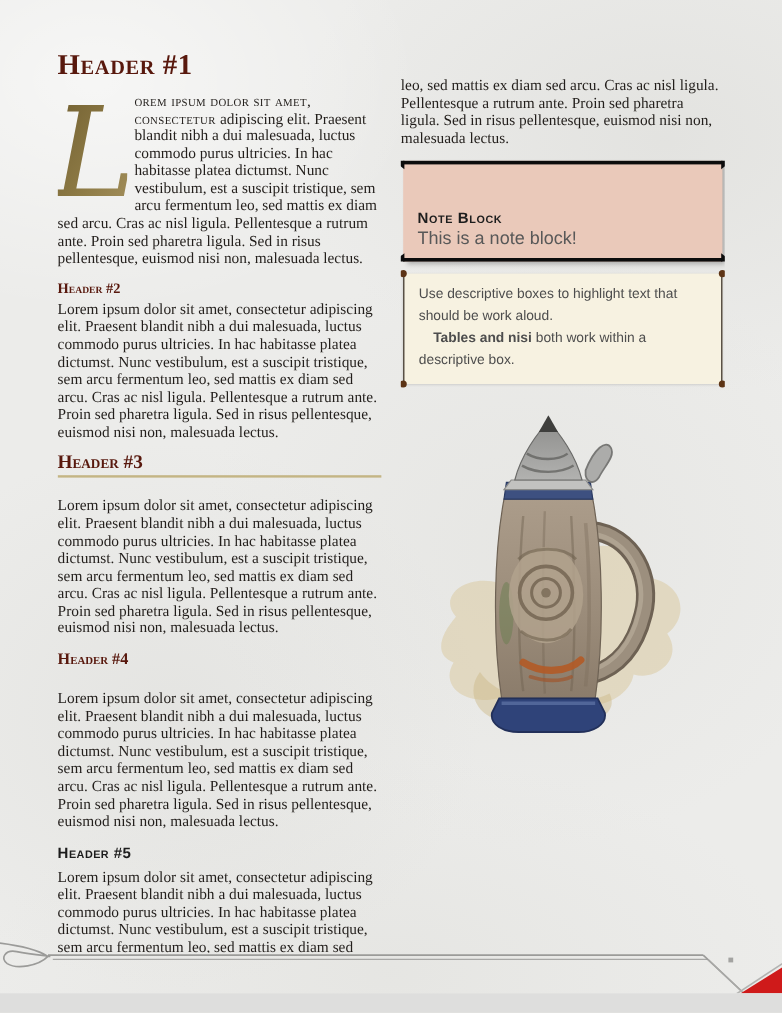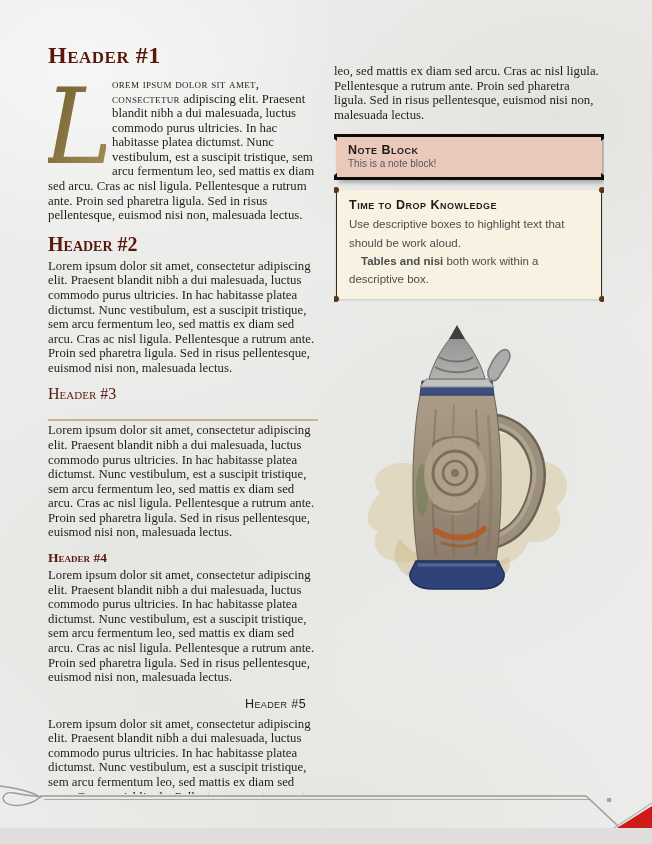--- a/index.html
+++ b/index.html
@@ -19,43 +19,43 @@
   .columns {
     position:absolute; top:38px; left:48px; right:48px; bottom:34px;
     display:flex; gap:16px;
   }
   .col { width:270px; overflow:hidden; }
 
   p.body { font-size:12.8px; line-height:1.14; margin-bottom:4px; text-align:left; }
 
   h1.hb { font-size:24px; font-weight:700; font-variant:small-caps; color:#58180d;
           letter-spacing:0.5px; margin:4px 0 8px; }
-  h2.hb { font-size:20px; font-weight:700; font-variant:small-caps; color:#58180d;
+  h2.hb { font-size:12px; font-weight:700; font-variant:small-caps; color:#58180d;
           margin:10px 0 3px; }
-  h3.hb { font-size:16px; font-weight:400; font-variant:small-caps; color:#58180d;
-          margin:10px 0 2px; border-bottom:2px solid #c4b584; padding-bottom:16px; }
+  h3.hb { font-size:16px; font-weight:700; font-variant:small-caps; color:#58180d;
+          margin:10px 0 16px; border-bottom:2px solid #c4b584; padding-bottom:1px; }
   h4.hb { font-size:13.5px; font-weight:700; font-variant:small-caps; color:#58180d;
-          margin:10px 0 2px; }
-  h5.hb { font-size:12.5px; font-weight:400; font-variant:small-caps; color:#1c1c1c;
-          font-family:"Liberation Sans", sans-serif; letter-spacing:0.4px; margin:12px 12px 6px;text-align:right; }
+          margin:10px 0 18px; }
+  h5.hb { font-size:12.5px; font-weight:700; font-variant:small-caps; color:#1c1c1c;
+          font-family:"Liberation Sans", sans-serif; letter-spacing:0.4px; margin:12px 0 6px; }
 
   .dropcap-svg { float:left; margin:2px 6px 0 0; }
   .lead-caps { font-variant:small-caps; letter-spacing:0.3px; font-weight:400;font-family:Liberation Serif, serif; }
 
   
   .note-block {
     position:relative; background:#eac9ba;
     border-top:3px solid #0c0c0c; border-bottom:3px solid #0c0c0c;
     box-shadow:3px 3px 4px rgba(60,60,60,0.35);
     padding:6px 12px 8px; margin:12px 2px 10px 2px;
     font-family:"Liberation Sans", sans-serif;
   }
   .note-title { font-size:12.5px; font-weight:700; font-variant:small-caps;
-                color:#1d1d1d; letter-spacing:0.5px; }
-  .note-body  { font-size:10px; color:#585858; margin-top:1px; }
+                color:#1d1d1d; letter-spacing:0.5px;margin-top:32px; }
+  .note-body  { font-size:15px; color:#585858; margin-top:1px; }
   .nb-corner { position:absolute; width:0; height:0; }
   .nb-tl { top:-3px;  left:-8px;  border-right:9px solid #0c0c0c; border-bottom:7px solid transparent; }
   .nb-tr { top:-3px;  right:-8px; border-left:9px solid #0c0c0c;  border-bottom:7px solid transparent; }
   .nb-bl { bottom:-3px; left:-8px;  border-right:9px solid #0c0c0c; border-top:7px solid transparent; }
   .nb-br { bottom:-3px; right:-8px; border-left:9px solid #0c0c0c;  border-top:7px solid transparent; }
 
   
   .desc-box {
     position:relative; background:#f7f2e1;
     border-left:1.5px solid #332a20; border-right:1.5px solid #332a20;
@@ -123,21 +123,20 @@
         <span class="nb-corner nb-br"></span>
         <div class="note-title">Note Block</div>
         <div class="note-body">This is a note block!</div>
       </div>
 
       <div class="desc-box">
         <span class="db-dot db-tl"></span>
         <span class="db-dot db-tr"></span>
         <span class="db-dot db-bl"></span>
         <span class="db-dot db-br"></span>
-        <div class="desc-title">Time to Drop Knowledge</div>
         <div class="desc-text">Use descriptive boxes to highlight text that should be work aloud.</div>
         <div class="desc-text indent"><b>Tables and nisi</b><span> both work within a descriptive box.</span></div>
       </div>
 
       <div class="stein-wrap">
         <svg width="250" height="290" viewBox="0 0 250 290" aria-hidden="true">
           <defs>
             <linearGradient id="bodyGrad" x1="0" y1="0" x2="0" y2="1">
               <stop offset="0" stop-color="#ab9c8a"></stop>
               <stop offset="0.6" stop-color="#9a8b79"></stop>

